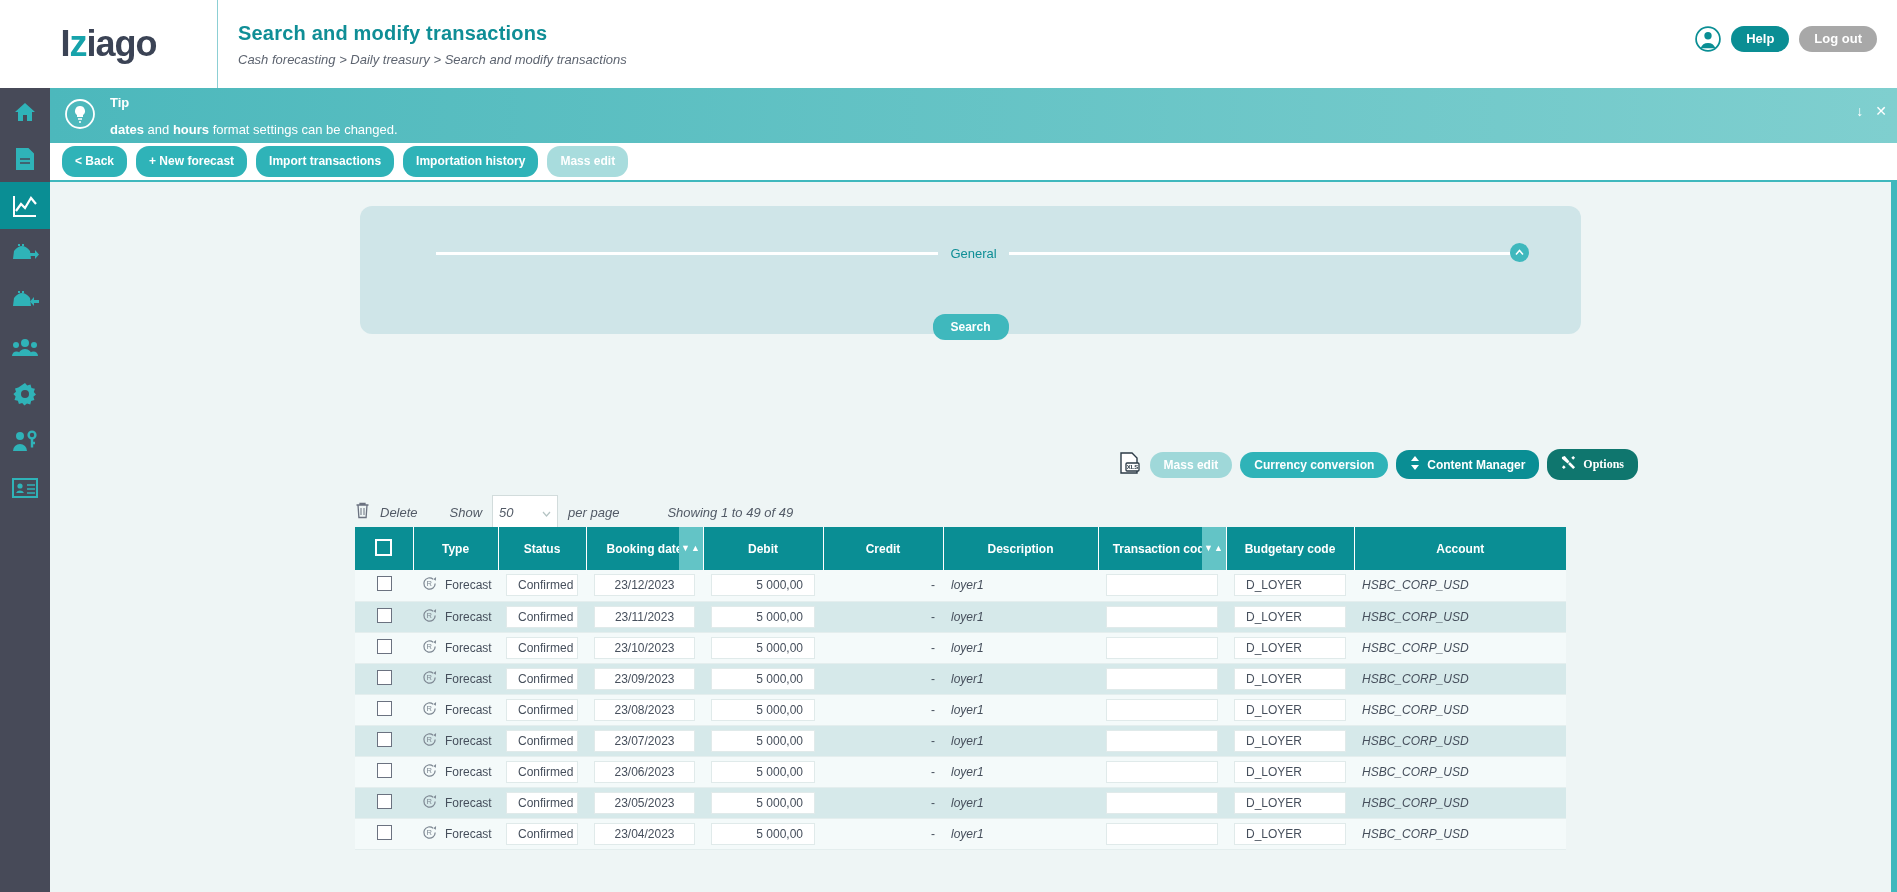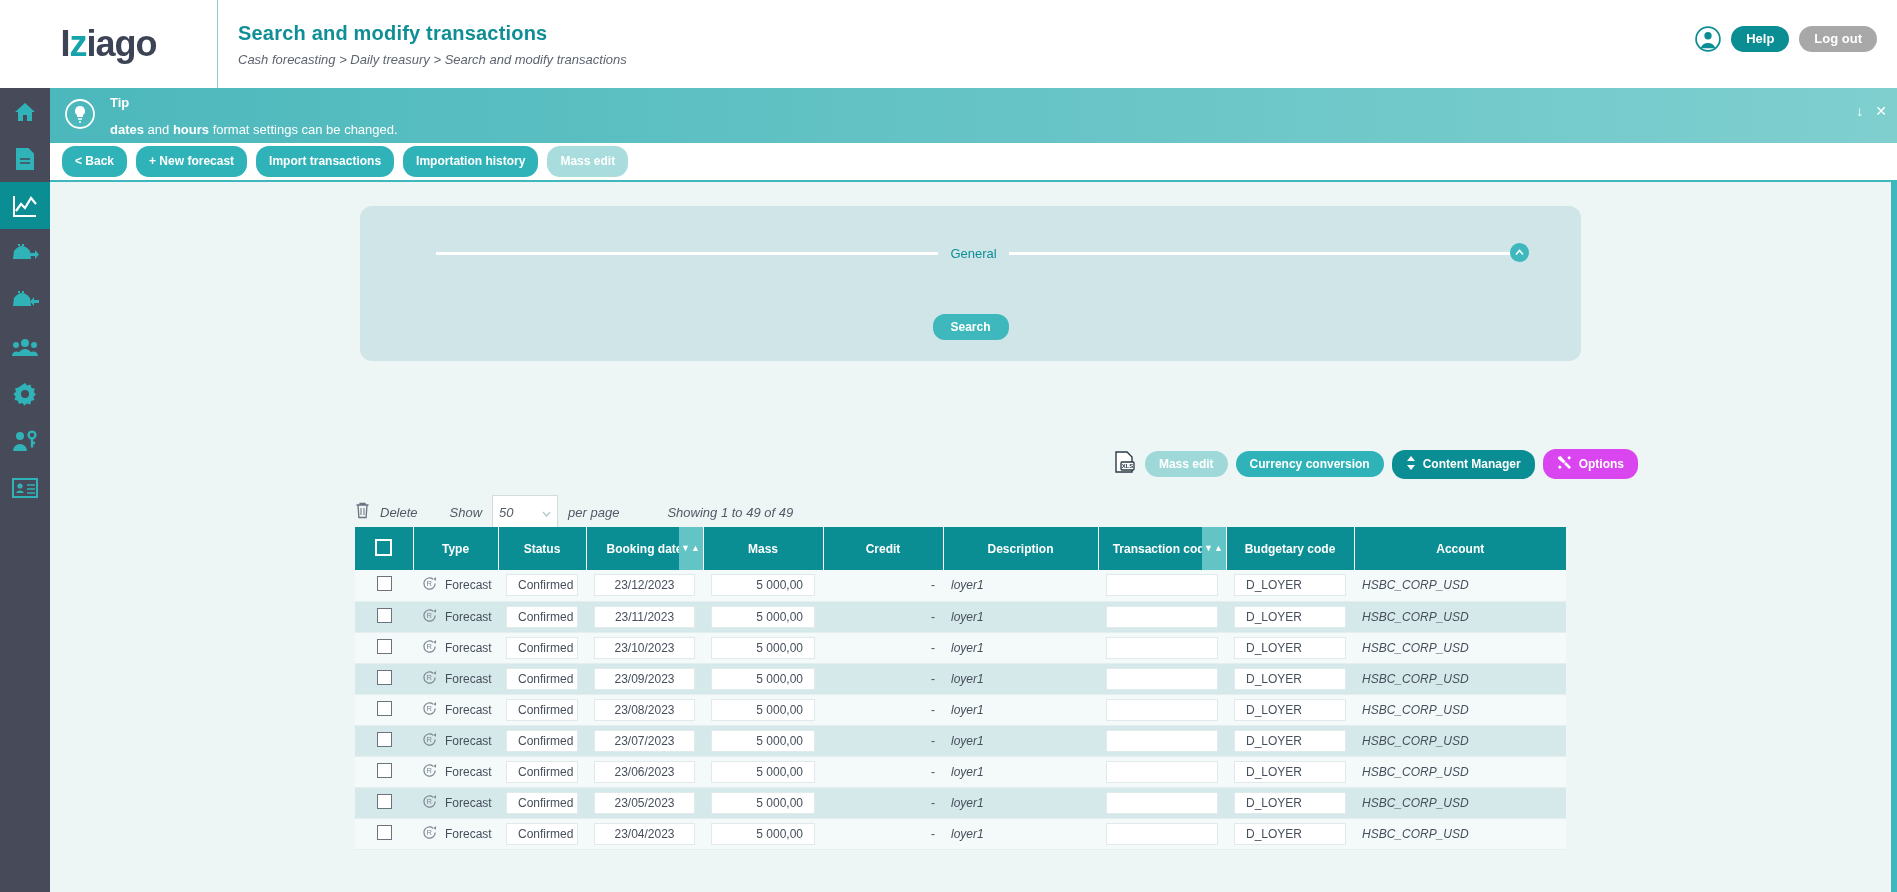--- a/index.html
+++ b/index.html
@@ -97,21 +97,21 @@
     position: absolute; right: 0; top: 180px; width: 6px; height: 712px;
     background: #3fb8bd;
   }
 
   .section-title {
     margin: 32px 0 0 450px; font-size: 15px; font-weight: bold; color: #0f8e96;
   }
 
   
   .search-panel {
-    margin: 24px 0 0 310px; width: 1221px; height: 155px;
+    margin: 24px 0 0 310px; width: 1221px; height: 128px;
     background: #cfe5e8; border-radius: 12px; position: relative;
   }
   .accordion-row {
     position: absolute; left: 76px; width: 1075px; height: 20px;
     display: flex; align-items: center;
   }
   .acc-line { flex: 1; height: 3px; background: #ffffff; }
   .acc-label {
     color: #0f8e96; font-size: 13px; padding: 0 12px; white-space: nowrap;
   }
@@ -134,21 +134,21 @@
   }
   .xls-icon { width: 24px; height: 24px; }
   .act-btn {
     border: none; border-radius: 13px; color: #ffffff; font-size: 12px;
     font-weight: bold; padding: 6px 14px; cursor: pointer;
     font-family: "Liberation Sans", sans-serif; display: flex; align-items: center; gap: 7px;
   }
   .act-massedit { background: #9fd8d9; }
   .act-currency { background: #2fb3b8; }
   .act-content { background: #0a8e94; }
-  .act-options { background: #d946ef; }
+  .act-options { background: #0f766e; font-family: Liberation Serif, serif; }
 
   
   .table-controls {
     position: absolute; left: 355px; top: 495px;
     display: flex; align-items: center; font-style: italic;
     color: #525a66; font-size: 13px; gap: 10px;
   }
   .trash-icon { width: 15px; height: 17px; cursor: pointer; }
   .ctl-label { font-style: italic; }
   .per-page-select {
@@ -434,21 +434,21 @@
         </th>
         <th><span>Type</span></th>
         <th><span>Status</span></th>
         <th>
           <span>Booking date</span>
           <span class="sortbox">
             <span class="caret">▼</span>
               <span class="caret">▲</span>
           </span>
         </th>
-        <th><span>Mass</span></th>
+        <th><span>Debit</span></th>
         <th><span>Credit</span></th>
         <th><span>Description</span></th>
         <th>
           <span>Transaction code</span>
           <span class="sortbox">
             <span class="caret">▼</span>
               <span class="caret">▲</span>
           </span>
         </th>
         <th><span>Budgetary code</span></th>

